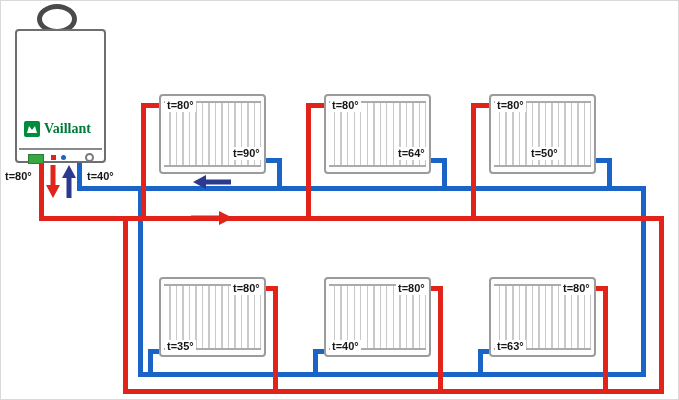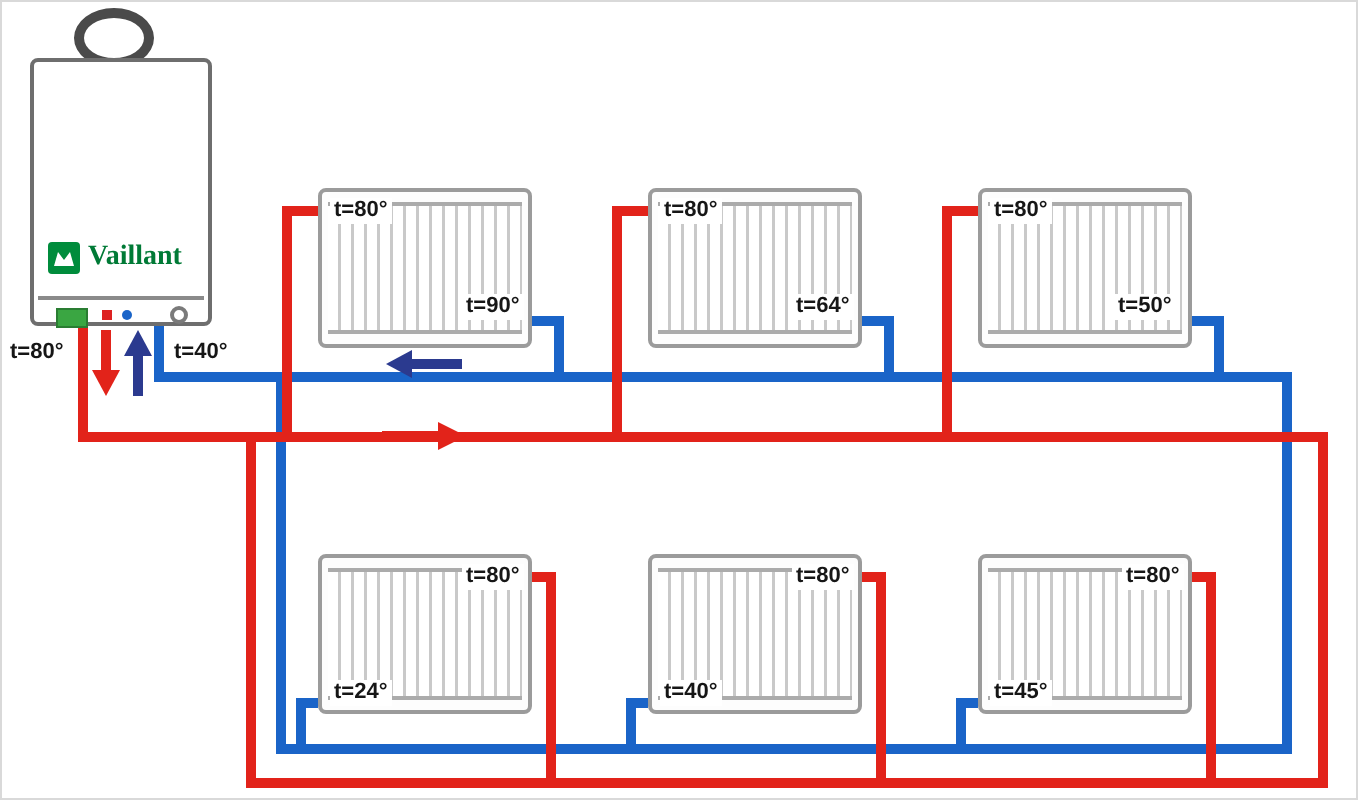--- a/index.html
+++ b/index.html
@@ -139,32 +139,32 @@
   </div>
   <div class="radiator" style="left:488px;top:93px">
     <div class="fins"></div>
   </div>
 
   <span class="temp" style="left:164px;top:98px">t=80°</span>
   <span class="temp" style="left:230px;top:146px">t=90°</span>
   <span class="temp" style="left:329px;top:98px">t=80°</span>
   <span class="temp" style="left:395px;top:146px">t=64°</span>
   <span class="temp" style="left:494px;top:98px">t=80°</span>
-  <span class="temp" style="left:556px;top:146px">t=50°</span>
+  <span class="temp" style="left:528px;top:146px">t=50°</span>
 
   <div class="radiator" style="left:158px;top:276px">
     <div class="fins"></div>
   </div>
   <div class="radiator" style="left:323px;top:276px">
     <div class="fins"></div>
   </div>
   <div class="radiator" style="left:488px;top:276px">
     <div class="fins"></div>
   </div>
 
   <span class="temp" style="left:230px;top:281px">t=80°</span>
-  <span class="temp" style="left:164px;top:339px">t=24°</span>
+  <span class="temp" style="left:164px;top:339px">t=35°</span>
   <span class="temp" style="left:395px;top:281px">t=80°</span>
   <span class="temp" style="left:329px;top:339px">t=40°</span>
   <span class="temp" style="left:560px;top:281px">t=80°</span>
-  <span class="temp" style="left:494px;top:339px">t=45°</span>
+  <span class="temp" style="left:494px;top:339px">t=63°</span>
 
 </div>
 
 </body></html>

